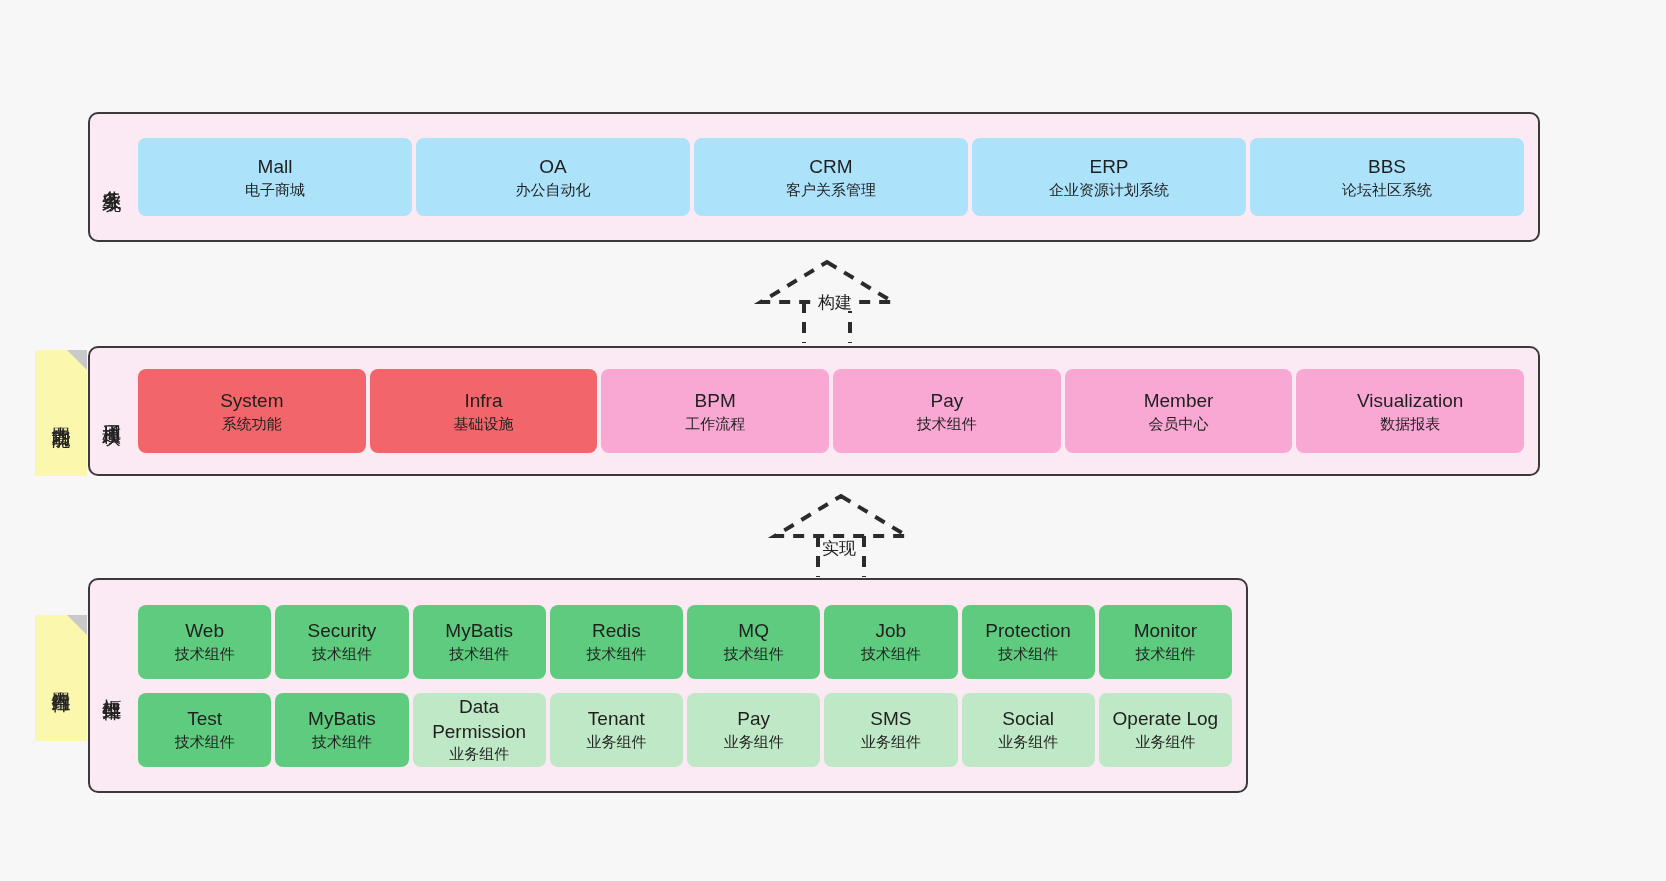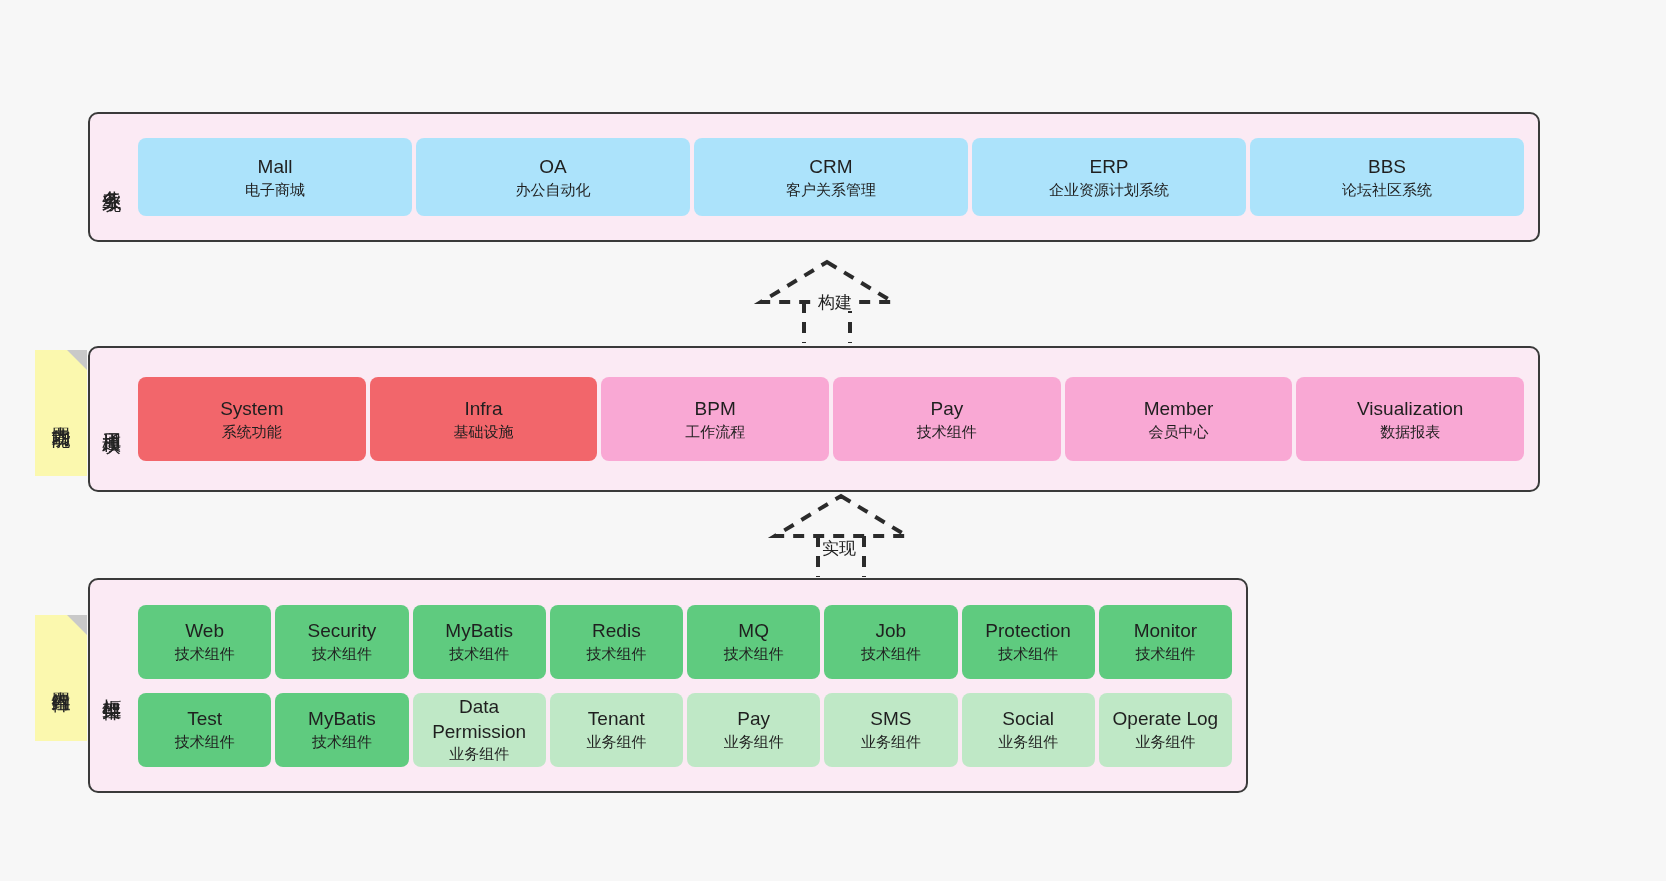--- a/index.html
+++ b/index.html
@@ -158,21 +158,21 @@
     <svg width="140" height="85" viewBox="0 0 140 85">
       <path d="M 70 4 L 136 44 L 4 44 Z" fill="#f7f7f7" stroke="#2b2b2b" stroke-width="4" stroke-dasharray="11 9" stroke-linejoin="miter"></path>
       <path d="M 47 44 L 47 85 M 93 44 L 93 85" fill="none" stroke="#2b2b2b" stroke-width="4" stroke-dasharray="11 9"></path>
     </svg>
     <span class="arrow-label" style="left:59px; top:36px;">构建</span>
   </div>
 
   <div class="note" id="note-common-module" style="left:35px; top:350px; height:126px;">
     <span>内置功能</span>
   </div>
-  <div class="layer" id="layer-common-module" style="left:88px; top:346px; width:1452px; height:146px;">
+  <div class="layer" id="layer-common-module" style="left:88px; top:346px; width:1452px; height:130px;">
     <div class="layer-title">通用模块</div>
     <div class="layer-body">
       <div class="row">
         <div class="card c-red h-module">
           <span class="en">System</span>
           <span class="cn">系统功能</span>
         </div>
         <div class="card c-red h-module">
           <span class="en">Infra</span>
           <span class="cn">基础设施</span>

